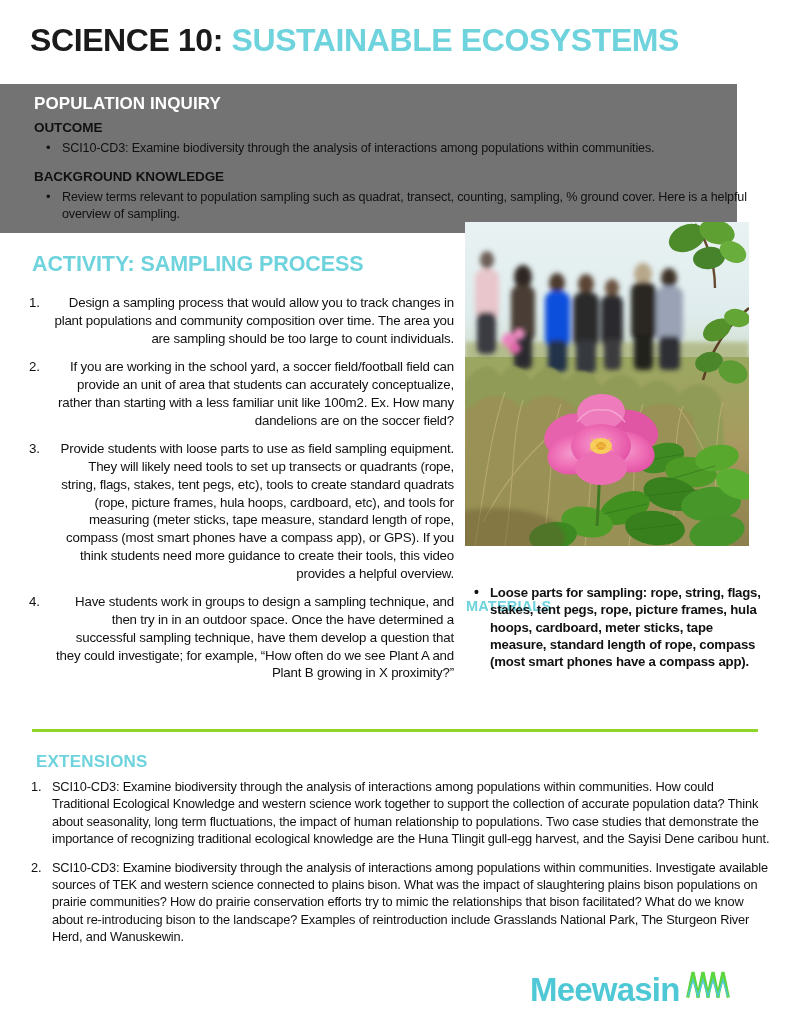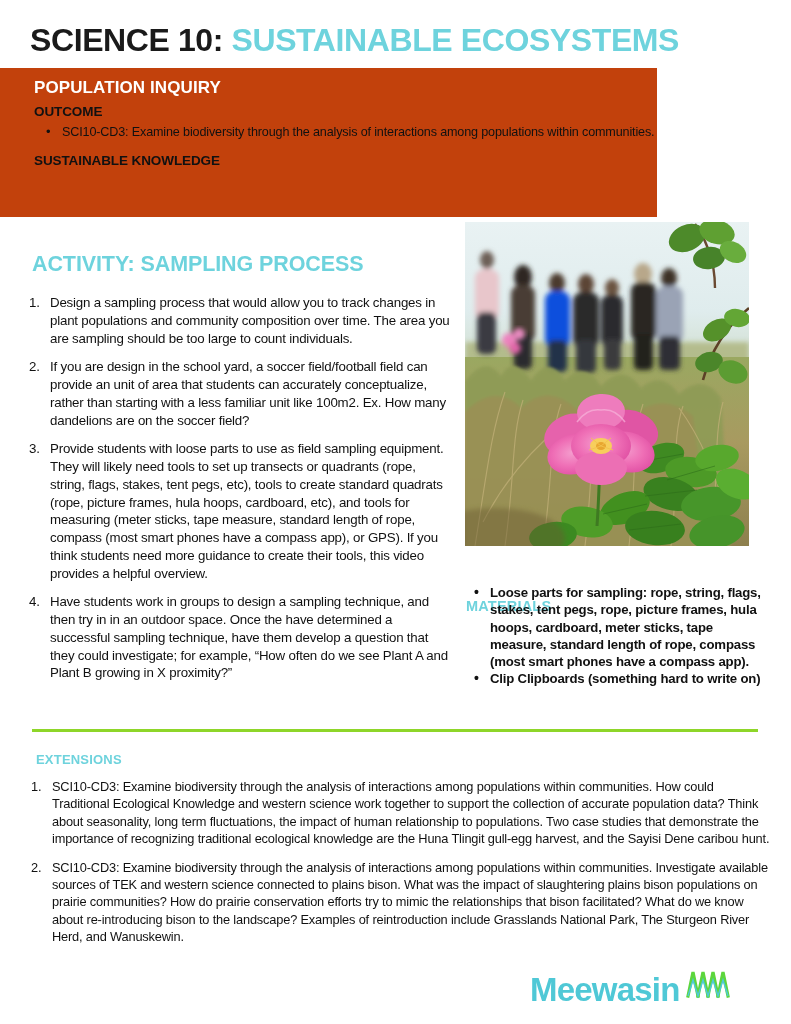--- a/index.html
+++ b/index.html
@@ -29,24 +29,24 @@
     line-height: 1.05;
     white-space: nowrap;
   }
   .title-dark { color: #1a1a1a; text-align: right; }
   .title-accent { color: #6ed3dd; }
 
   
   .green-band {
     position: absolute;
     left: 0;
-    top: 68px;
-    width: 657px;
+    top: 84px;
+    width: 737px;
     height: 149px;
-    background: #c2410c;
+    background: #737373;
   }
   .band-title {
     position: absolute;
     left: 34px;
     top: 10px;
     font-size: 17px;
     font-weight: bold;
     color: #ffffff;
     letter-spacing: 0.1px;
   }
@@ -104,20 +104,21 @@
 
   ol.activity-list {
     position: absolute;
     left: 29px;
     top: 294px;
     width: 425px;
     margin: 0;
     padding: 0;
     list-style: none;
     counter-reset: act;
+    text-align: right;
   }
   ol.activity-list > li {
     counter-increment: act;
     position: relative;
     padding-left: 21px;
     margin-bottom: 11px;
     font-size: 13.3px;
     line-height: 1.335;
     letter-spacing: -0.2px;
     color: #111111;
@@ -190,21 +191,21 @@
     width: 726px;
     height: 3px;
     background: #8ed629;
   }
 
   
   .extensions-title {
     position: absolute;
     left: 36px;
     top: 752px;
-    font-size: 13px;
+    font-size: 17px;
     letter-spacing: 0.2px;
   }
   ol.extensions-list {
     position: absolute;
     left: 29px;
     top: 778px;
     width: 742px;
     margin: 0;
     padding: 0;
     list-style: none;
@@ -258,28 +259,31 @@
 </div>
 
 <div class="green-band">
   <div class="band-title">POPULATION INQUIRY</div>
 
   <div class="band-subhead band-sub-outcome">OUTCOME</div>
   <ul class="band-bullets band-bul-outcome">
     <li>SCI10-CD3: Examine biodiversity through the analysis of interactions among populations within communities.</li>
   </ul>
 
-  <div class="band-subhead band-sub-background">SUSTAINABLE KNOWLEDGE</div>
+  <div class="band-subhead band-sub-background">BACKGROUND KNOWLEDGE</div>
+  <ul class="band-bullets band-bul-background">
+    <li>Review terms relevant to population sampling such as quadrat, transect, counting, sampling, % ground cover. Here is a helpful overview of sampling.</li>
+  </ul>
 </div>
 
 <div class="section-head activity-title">ACTIVITY: SAMPLING PROCESS</div>
 
 <ol class="activity-list">
   <li>Design a sampling process that would allow you to track changes in plant populations and community composition over time. The area you are sampling should be too large to count individuals.</li>
-  <li>If you are design in the school yard, a soccer field/football field can provide an unit of area that students can accurately conceptualize, rather than starting with a less familiar unit like 100m2. Ex. How many dandelions are on the soccer field?</li>
+  <li>If you are working in the school yard, a soccer field/football field can provide an unit of area that students can accurately conceptualize, rather than starting with a less familiar unit like 100m2. Ex. How many dandelions are on the soccer field?</li>
   <li>Provide students with loose parts to use as field sampling equipment. They will likely need tools to set up transects or quadrants (rope, string, flags, stakes, tent pegs, etc), tools to create standard quadrats (rope, picture frames, hula hoops, cardboard, etc), and tools for measuring (meter sticks, tape measure, standard length of rope, compass (most smart phones have a compass app), or GPS). If you think students need more guidance to create their tools, this video provides a helpful overview.</li>
   <li>Have students work in groups to design a sampling technique, and then try in in an outdoor space. Once the have determined a successful sampling technique, have them develop a question that they could investigate; for example, “How often do we see Plant A and Plant B growing in X proximity?”</li>
 </ol>
 
 <div class="photo">
   <svg viewBox="0 0 284 324" xmlns="http://www.w3.org/2000/svg" aria-hidden="true">
     <defs>
       <linearGradient id="skyG" x1="0" y1="0" x2="0" y2="1">
         <stop offset="0%" stop-color="#e9f2f3"></stop>
         <stop offset="60%" stop-color="#dfeced"></stop>
@@ -436,21 +440,20 @@
       </g>
     </g>
 
     <ellipse cx="30" cy="316" rx="70" ry="30" fill="#6b5a32" opacity="0.45" filter="url(#blurBg)"></ellipse>
   </svg>
 </div>
 
 <div class="section-head materials-title">MATERIALS</div>
 <ul class="materials-list">
   <li>Loose parts for sampling: rope, string, flags, stakes, tent pegs, rope, picture frames, hula hoops, cardboard, meter sticks, tape measure, standard length of rope, compass (most smart phones have a compass app).</li>
-  <li>Clip Clipboards (something hard to write on)</li>
 </ul>
 
 <div class="divider"></div>
 
 <div class="section-head extensions-title">EXTENSIONS</div>
 <ol class="extensions-list">
   <li>SCI10-CD3: Examine biodiversity through the analysis of interactions among populations within communities. How could Traditional Ecological Knowledge and western science work together to support the collection of accurate population data? Think about seasonality, long term fluctuations, the impact of human relationship to populations. Two case studies that demonstrate the importance of recognizing traditional ecological knowledge are the Huna Tlingit gull-egg harvest, and the Sayisi Dene caribou hunt.</li>
   <li>SCI10-CD3: Examine biodiversity through the analysis of interactions among populations within communities. Investigate available sources of TEK and western science connected to plains bison. What was the impact of slaughtering plains bison populations on prairie communities? How do prairie conservation efforts try to mimic the relationships that bison facilitated? What do we know about re-introducing bison to the landscape? Examples of reintroduction include Grasslands National Park, The Sturgeon River Herd, and Wanuskewin.</li>
 </ol>
 

